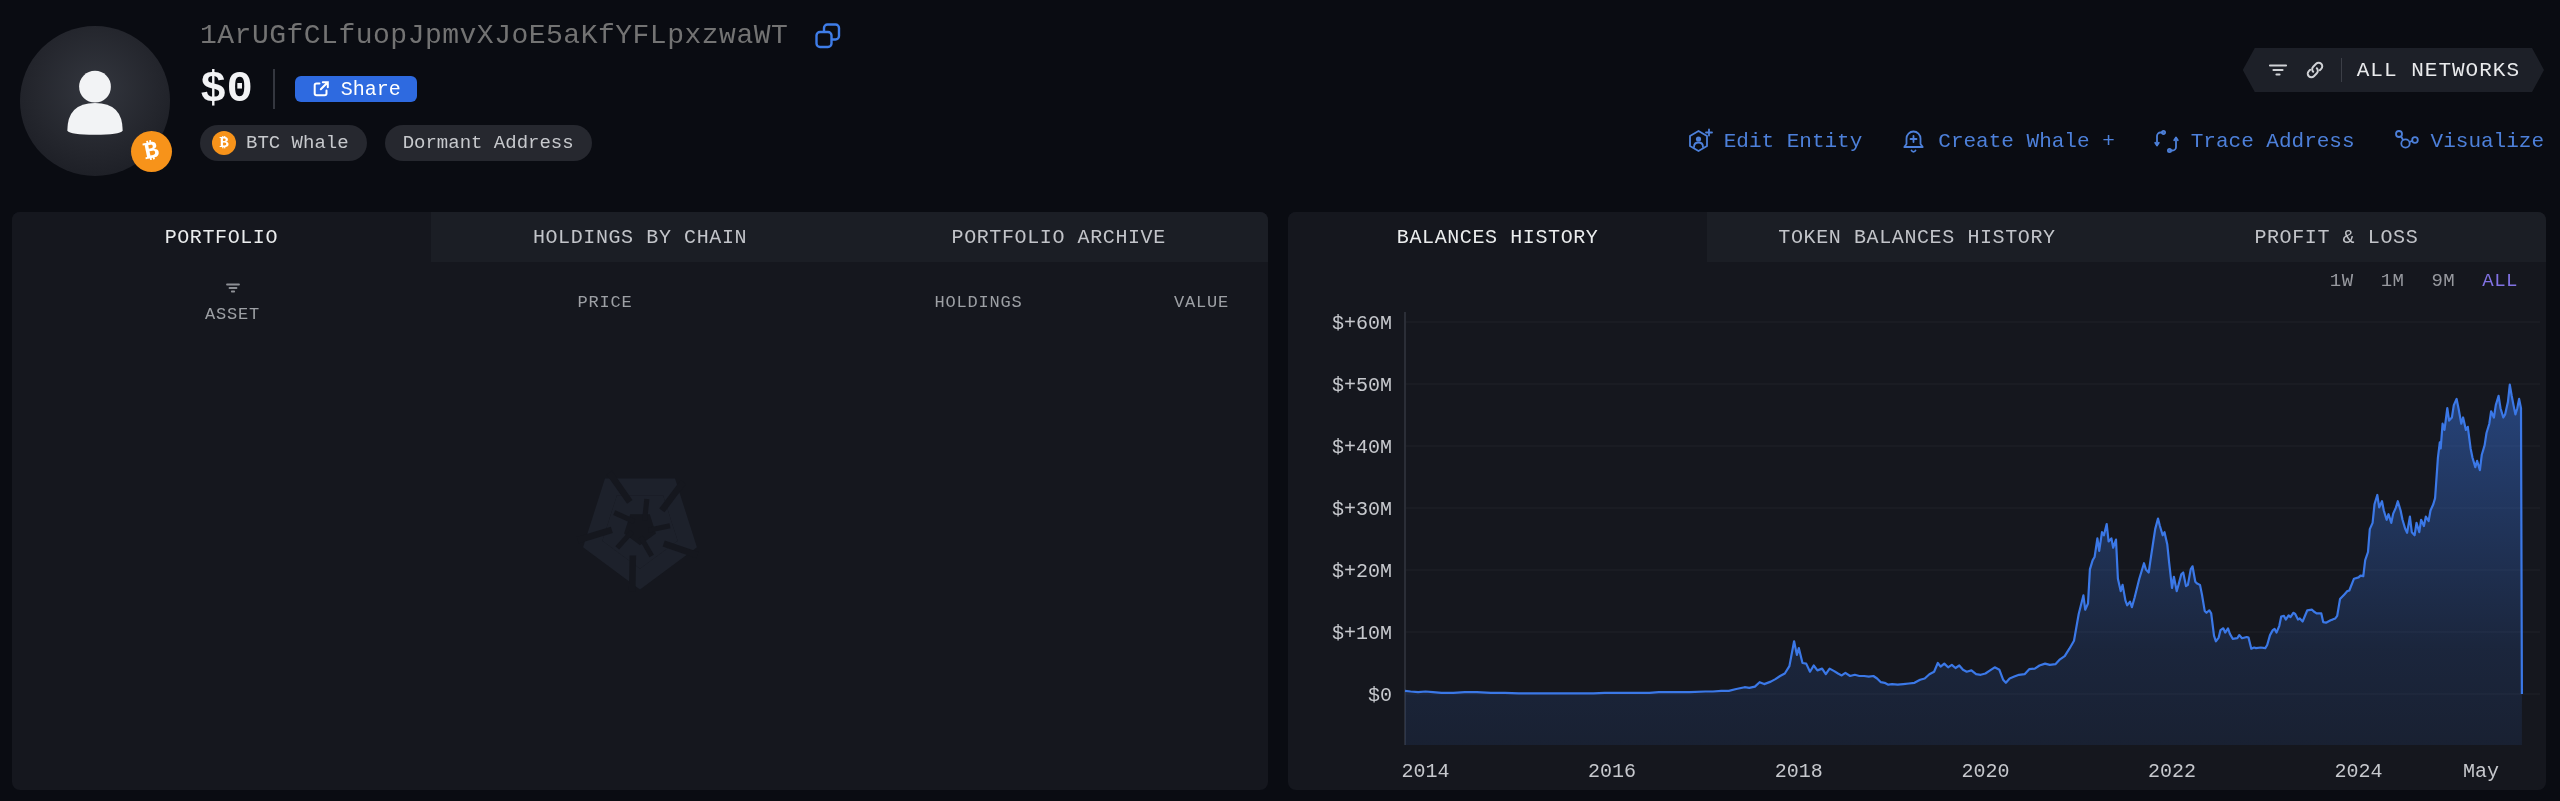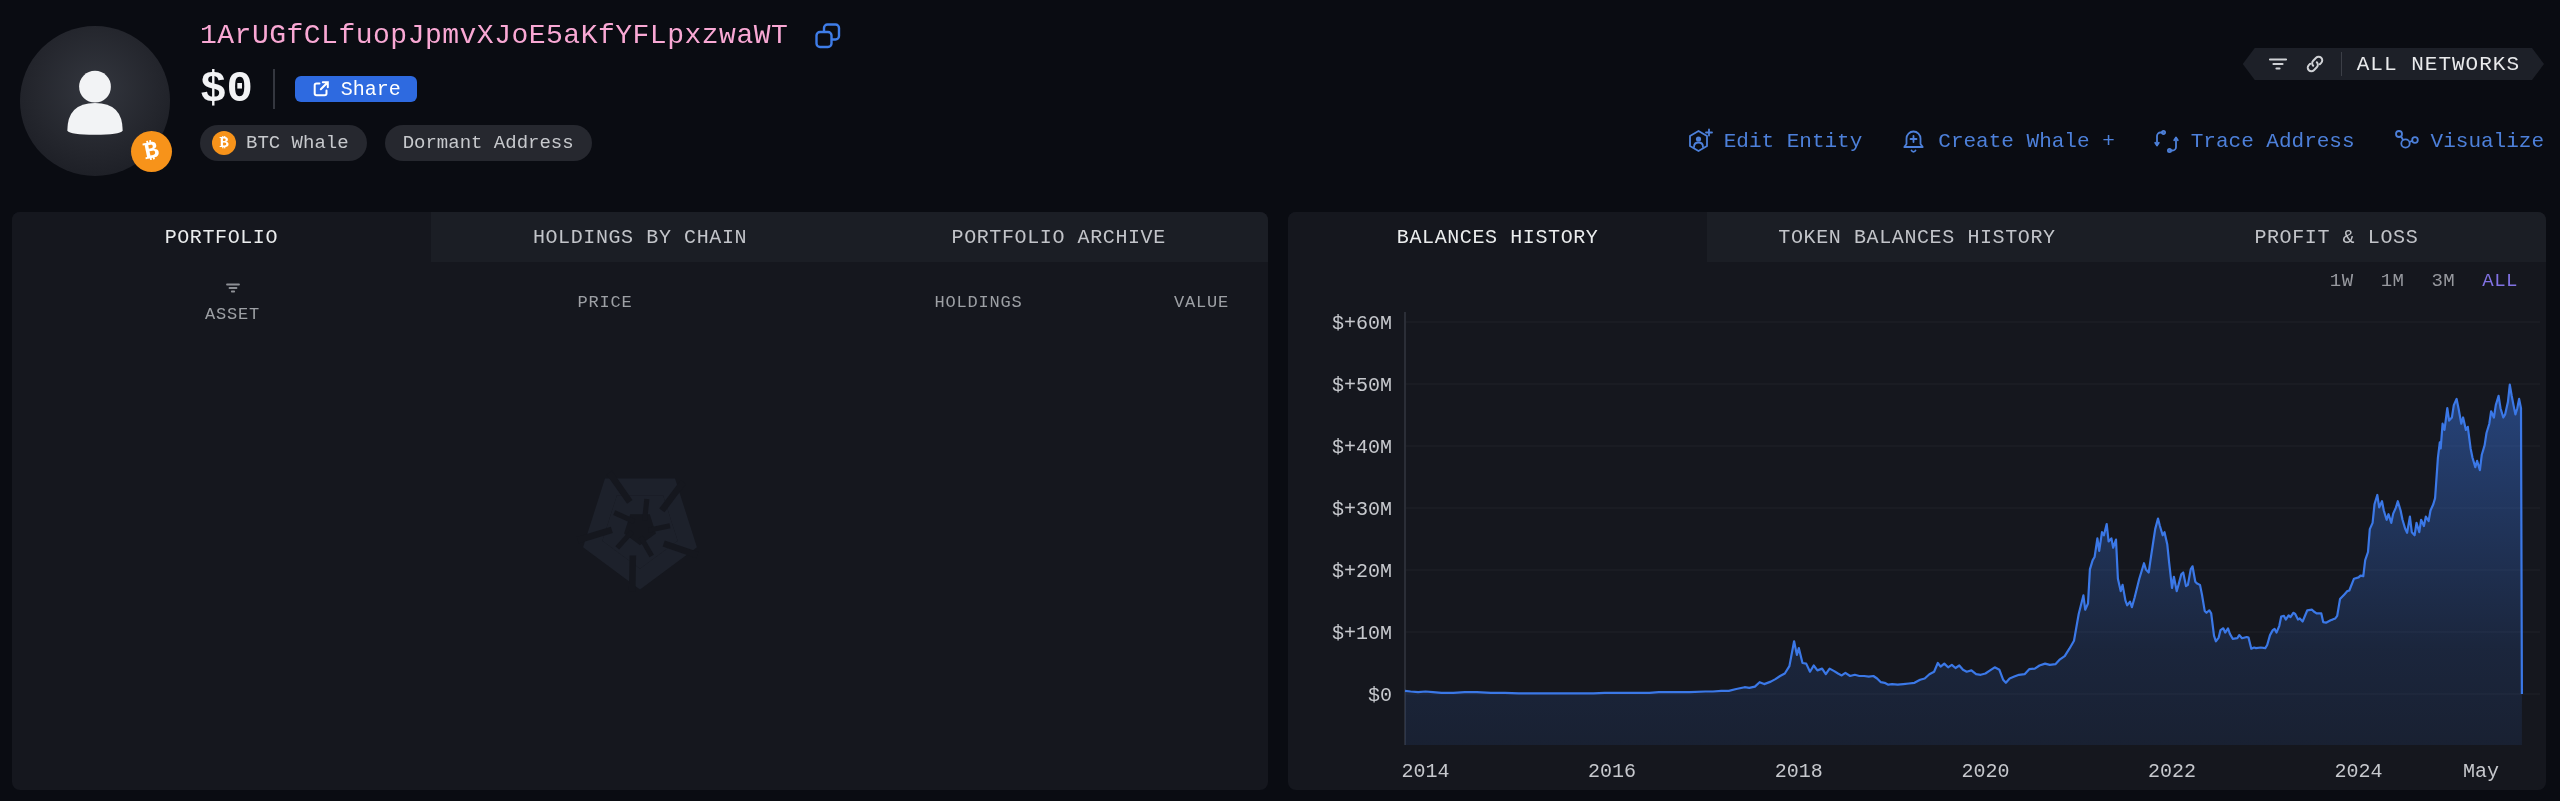--- a/index.html
+++ b/index.html
@@ -9,33 +9,33 @@
   
   .avatar{position:absolute;left:20px;top:26px;width:150px;height:150px;border-radius:50%;
           background:radial-gradient(circle at 50% 42%, #33363e 0%, #24262d 55%, #171920 100%);
           display:flex;align-items:center;justify-content:center;}
   .btc-badge{position:absolute;left:131px;top:131px;width:41px;height:41px;border-radius:50%;
           background:#f7931a;color:#fff;display:flex;align-items:center;justify-content:center;
           font-size:24px;font-weight:bold;}
   .btc-badge span{display:inline-block;transform:rotate(-12deg);}
   .title-col{position:absolute;left:200px;top:20px;}
   .address-row{display:flex;align-items:center;gap:26px;}
-  .address{font-size:28px;letter-spacing:.5px;color:#f9a8d4;}
+  .address{font-size:28px;letter-spacing:.5px;color:#737373;}
   .value-row{display:flex;align-items:center;gap:20px;margin-top:16px;height:44px;}
   .balance{font-size:44px;font-weight:bold;color:#f2f3f5;}
   .vdiv{width:2px;height:40px;background:#34373f;}
   .share-btn{display:flex;align-items:center;gap:10px;height:26px;padding:0 16px;border-radius:6px;
           background:#2e6ae0;color:#fff;font-size:20px;cursor:pointer;}
   .tags-row{display:flex;align-items:center;gap:18px;margin-top:14px;}
   .tag{display:flex;align-items:center;gap:10px;height:36px;padding:0 18px;border-radius:18px;
           background:#26282f;color:#c7c9cd;font-size:19px;}
   .btc-mini{width:24px;height:24px;border-radius:50%;background:#f7931a;color:#fff;font-size:15px;
           font-weight:bold;display:flex;align-items:center;justify-content:center;margin-left:-6px;}
 
-  .networks-pill{position:absolute;right:16px;top:48px;height:32px;display:flex;align-items:center;
+  .networks-pill{position:absolute;right:16px;top:48px;height:44px;display:flex;align-items:center;
           gap:15px;padding:0 24px;background:#1d2028;color:#e9eaec;font-size:21px;letter-spacing:1px;
           clip-path:polygon(12px 0,calc(100% - 12px) 0,100% 50%,calc(100% - 12px) 100%,12px 100%,0 50%);
           cursor:pointer;}
   .pill-div{width:1px;height:24px;background:#3c3f47;}
   .actions-row{position:absolute;right:16px;top:128px;display:flex;align-items:flex-end;gap:38px;}
   .action{display:flex;align-items:center;gap:11px;color:#4d80da;font-size:21px;cursor:pointer;}
 
   
   .panel{position:absolute;top:212px;height:578px;background:#15171e;border-radius:8px;overflow:hidden;}
   .panel-left{left:12px;width:1256px;}
@@ -225,21 +225,21 @@
   <div class="panel panel-right">
     <div class="tabs">
       <div class="tab active">BALANCES HISTORY</div>
       <div class="tab">TOKEN BALANCES HISTORY</div>
       <div class="tab">PROFIT &amp; LOSS</div>
     </div>
 
     <div class="range-row">
       <span class="range-opt">1W</span>
       <span class="range-opt">1M</span>
-      <span class="range-opt">3M</span>
+      <span class="range-opt">9M</span>
       <span class="range-opt active">ALL</span>
     </div>
 
     <svg class="chart-svg" id="chart" viewBox="0 0 1258 578">
         <defs>
           <linearGradient id="areaGrad" gradientUnits="userSpaceOnUse" x1="0" y1="100" x2="0" y2="533">
             <stop offset="0" stop-color="#3b78e7" stop-opacity="0.55"></stop>
             <stop offset="0.78" stop-color="#3b78e7" stop-opacity="0.15"></stop>
             <stop offset="1" stop-color="#3b78e7" stop-opacity="0.10"></stop>
           </linearGradient>

